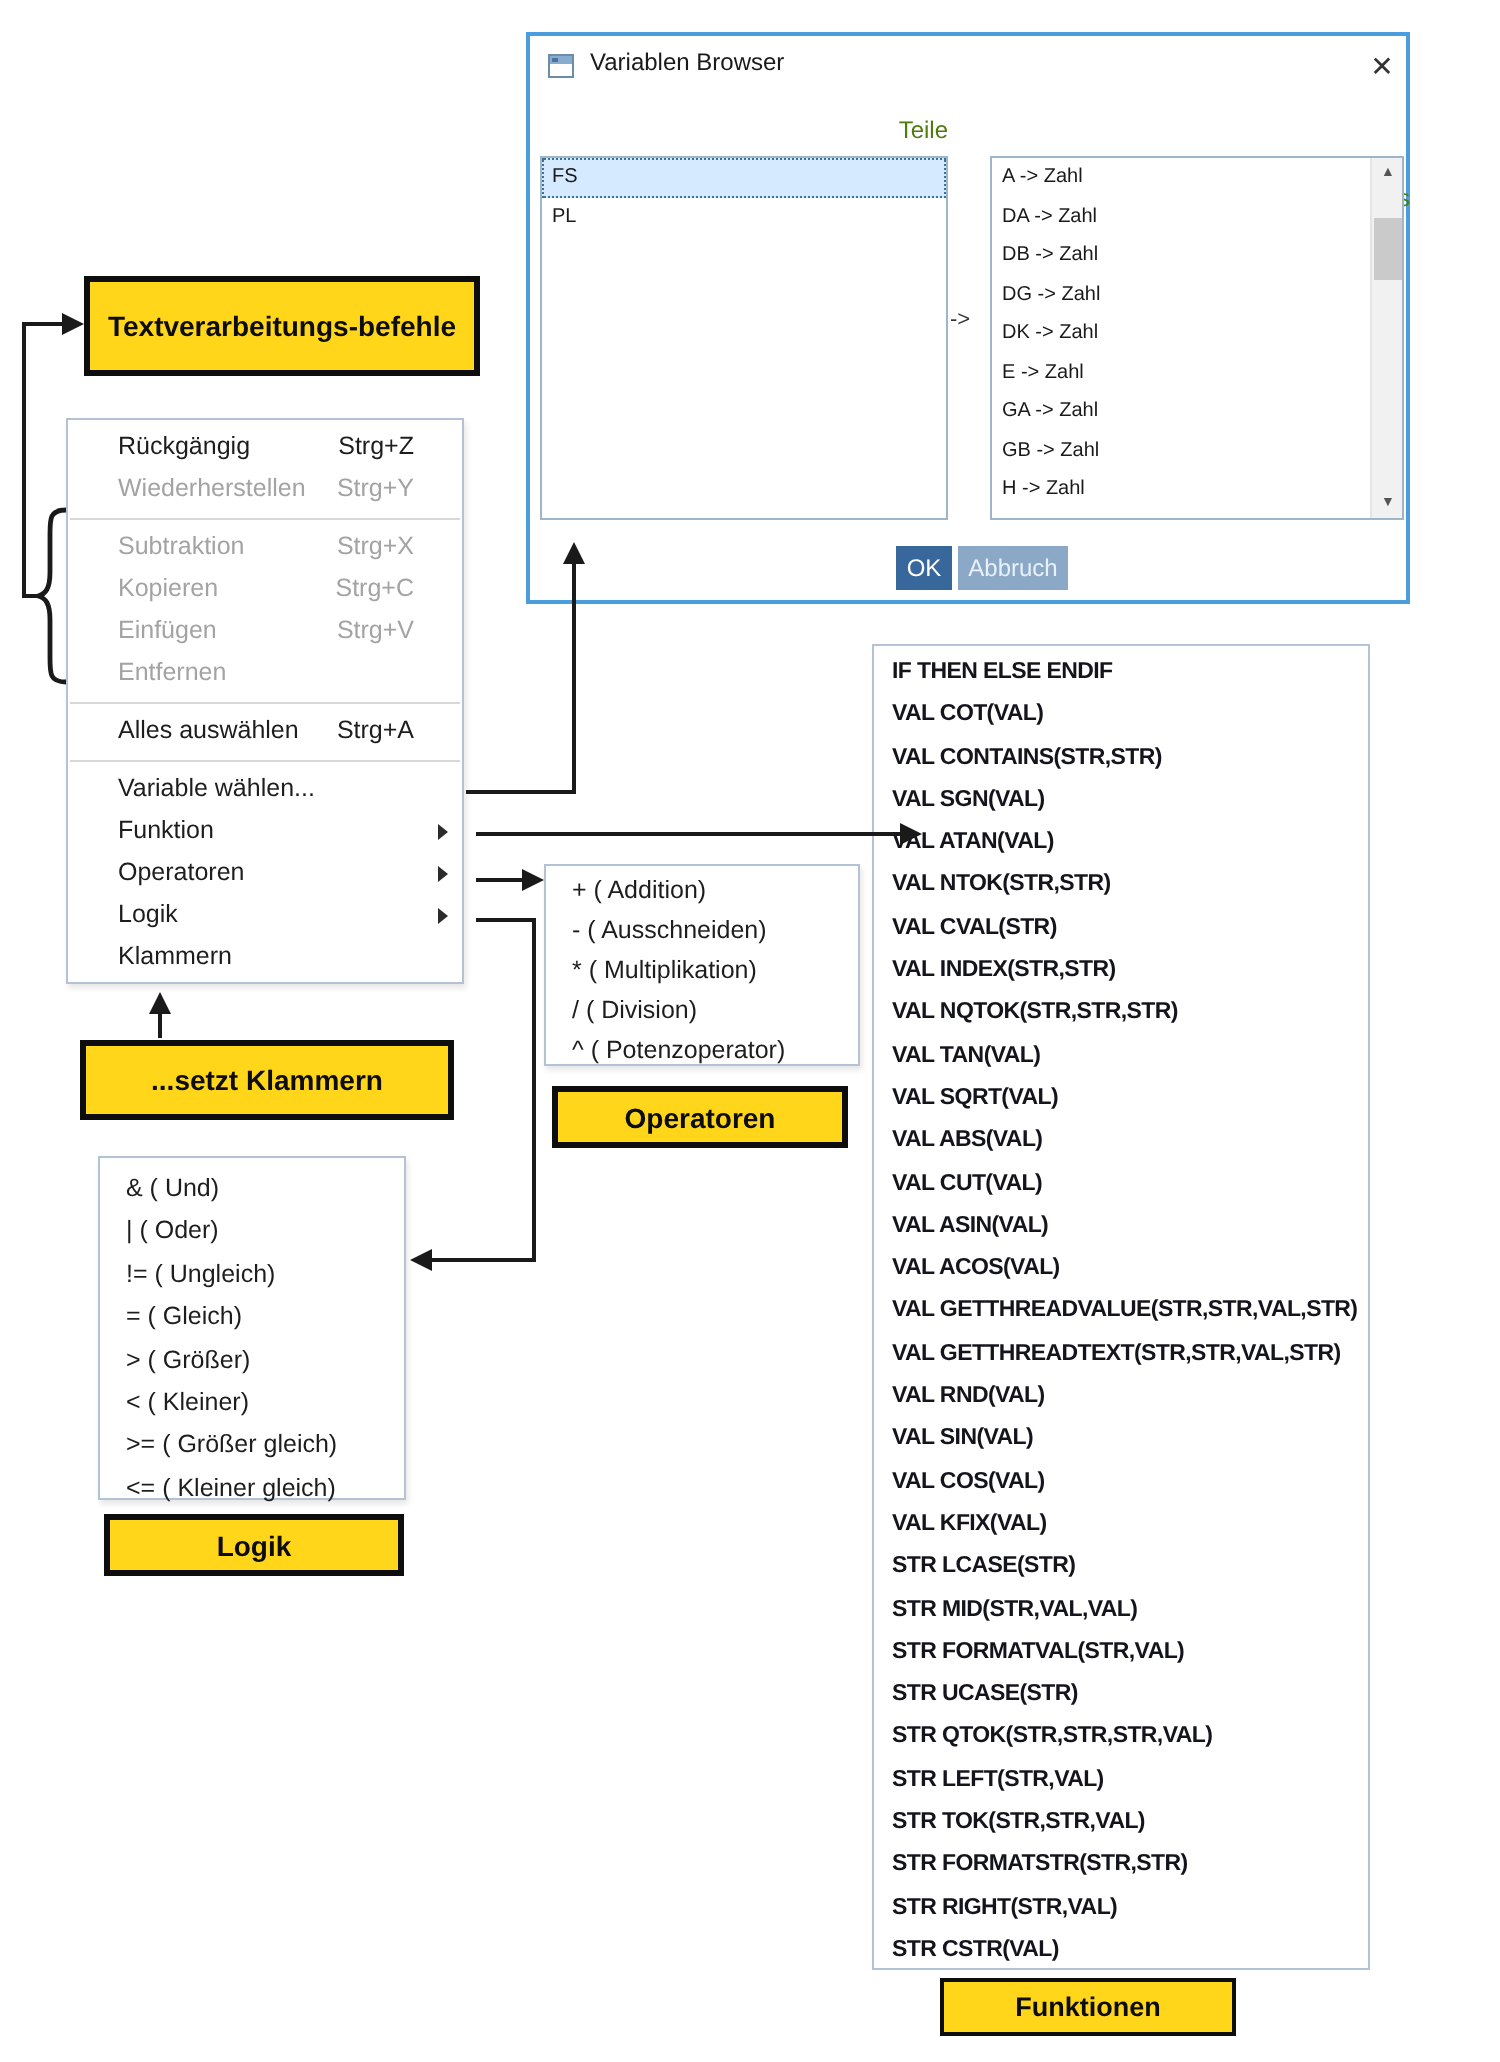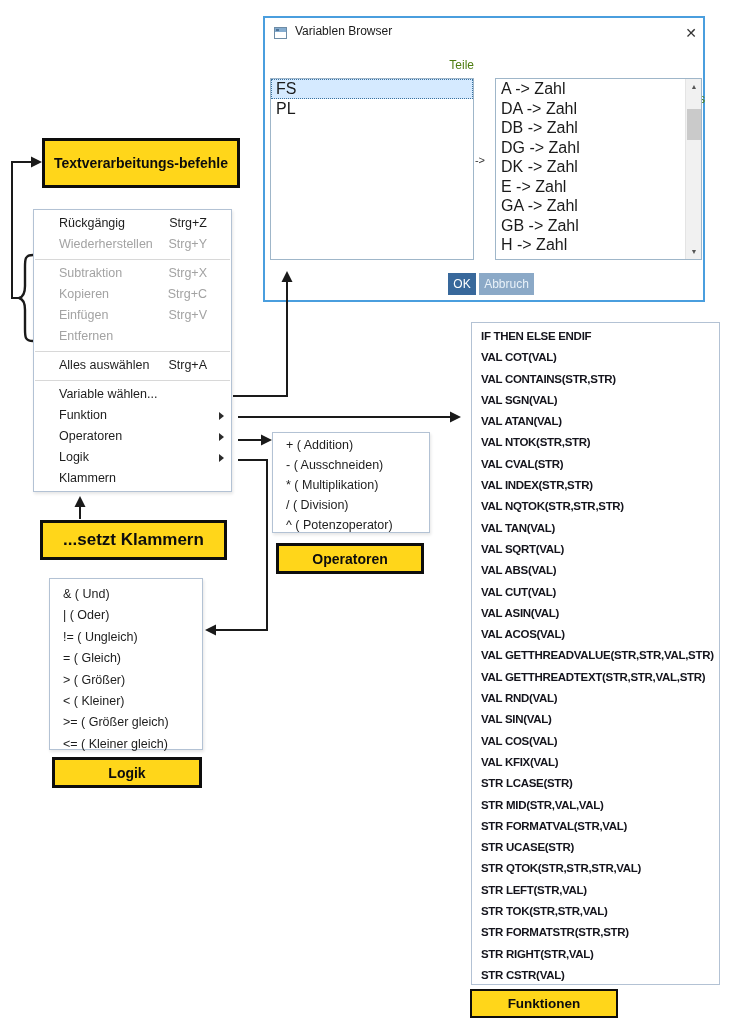--- a/index.html
+++ b/index.html
@@ -14,21 +14,21 @@
   .dlg-icon::after{content:"";position:absolute;left:1px;top:1px;width:3px;height:2px;background:#4f7396;}
   .dlg-title{position:absolute;left:30px;top:6px;font-size:12px;color:#1a1a1a;}
   .dlg-close{position:absolute;left:415px;top:4px;width:22px;height:22px;text-align:center;
              line-height:22px;font-size:14px;color:#333;cursor:default;}
   .col-header{position:absolute;top:40px;font-size:12px;color:#4d7c0f;text-align:right;}
   .hdr-teile{left:5px;width:204px;}
   .hdr-vars{left:230px;width:210px;margin-top:34px;}
   .listbox{position:absolute;top:60px;height:182px;background:#fff;border:1px solid #9fb6c9;overflow:hidden;}
   .teile-list{left:5px;width:204px;}
   .vars-list{left:230px;width:207px;}
-  .lrow{height:19.5px;line-height:19.5px;font-size:16px;color:#1a1a1a;padding-left:5px;white-space:nowrap;}
+  .lrow{height:19.5px;line-height:19.5px;font-size:10px;color:#1a1a1a;padding-left:5px;white-space:nowrap;}
   .lrow.sel{background:#d5eaff;outline:1px dotted #39719f;outline-offset:-1px;}
   .transfer{position:absolute;left:203px;top:136px;width:24px;text-align:center;font-size:11px;color:#333;}
   .vscroll{position:absolute;right:0;top:0;width:16px;height:100%;background:#f1f1f1;border-left:1px solid #e4e4e4;}
   .sbtn{position:absolute;left:0;width:16px;height:15px;text-align:center;font-size:7px;color:#555;line-height:15px;}
   .sbtn.up{top:0;} .sbtn.down{bottom:0;}
   .sthumb{position:absolute;left:1px;top:30px;width:14px;height:31px;background:#cacaca;}
   .btn{position:absolute;top:255px;height:22px;font-size:12px;text-align:center;line-height:22px;cursor:default;}
   .btn-ok{left:183px;width:28px;background:#38689b;color:#fff;}
   .btn-cancel{left:214px;width:55px;background:#8ba9c7;color:#e8f1f9;}
 
@@ -42,30 +42,30 @@
   .sep{height:8px;position:relative;}
   .sep::after{content:"";position:absolute;left:1px;right:1px;top:4px;border-top:1px solid #d8d8d8;}
   .subarrow{position:absolute;right:7px;top:6.5px;width:0;height:0;border-left:5px solid #2b2b2b;
             border-top:4px solid transparent;border-bottom:4px solid transparent;}
   .ops{left:272px;top:432px;width:158px;height:101px;padding-top:2px;}
   .lgc{left:49px;top:578px;width:154px;height:172px;padding-top:5px;}
   .smi{height:20px;line-height:20px;padding-left:13px;font-size:12.5px;color:#1d1d1d;white-space:nowrap;}
   .lgc .smi{height:21.4px;line-height:21.4px;}
 
   
-  .fnlist{position:absolute;left:471px;top:322px;width:249px;height:663px;background:#fff;
+  .fnlist{position:absolute;left:436px;top:322px;width:249px;height:663px;background:#fff;
           border:1px solid #b3c2d4;padding-top:3px;overflow:hidden;}
   .fn{height:21.3px;line-height:21.3px;padding-left:9px;font-size:11.5px;font-weight:bold;
       letter-spacing:-0.3px;color:#14141c;white-space:nowrap;}
 
   
   .ybox{position:absolute;background:#ffd61a;border:3px solid #0d0d0d;display:flex;flex-direction:row;
         align-items:center;justify-content:center;text-align:center;font-weight:bold;color:#0d0d0d;}
   .yb-text{left:42px;top:138px;width:198px;height:50px;font-size:14px;line-height:18px;}
-  .yb-brackets{left:40px;top:520px;width:187px;height:40px;font-size:17px;}
+  .yb-brackets{left:40px;top:520px;width:187px;height:40px;font-size:14px;}
   .yb-operators{left:276px;top:543px;width:148px;height:31px;font-size:14px;}
   .yb-logic{left:52px;top:757px;width:150px;height:31px;font-size:14px;}
   .yb-functions{left:470px;top:989px;width:148px;height:29px;font-size:13.5px;border-width:2px;}
 
   .overlay{position:absolute;left:0;top:0;width:750px;height:1031px;pointer-events:none;z-index:50;}
 </style>
 </head>
 <body>
 
 <div class="canvas">

